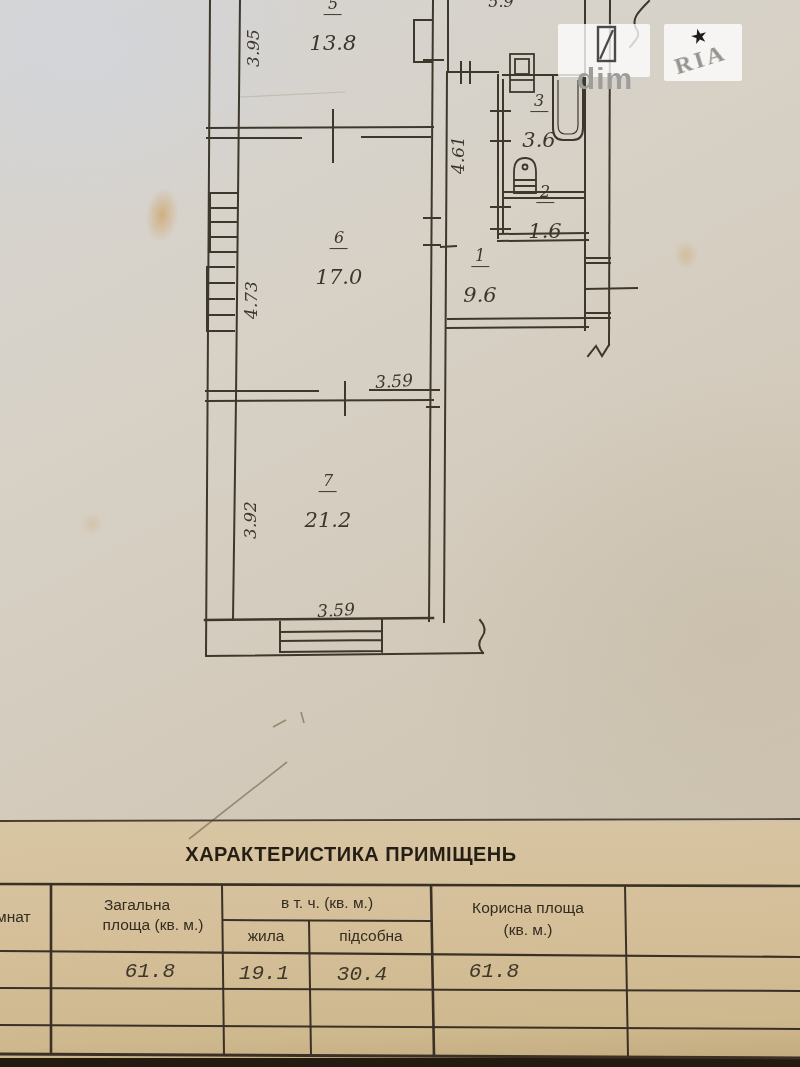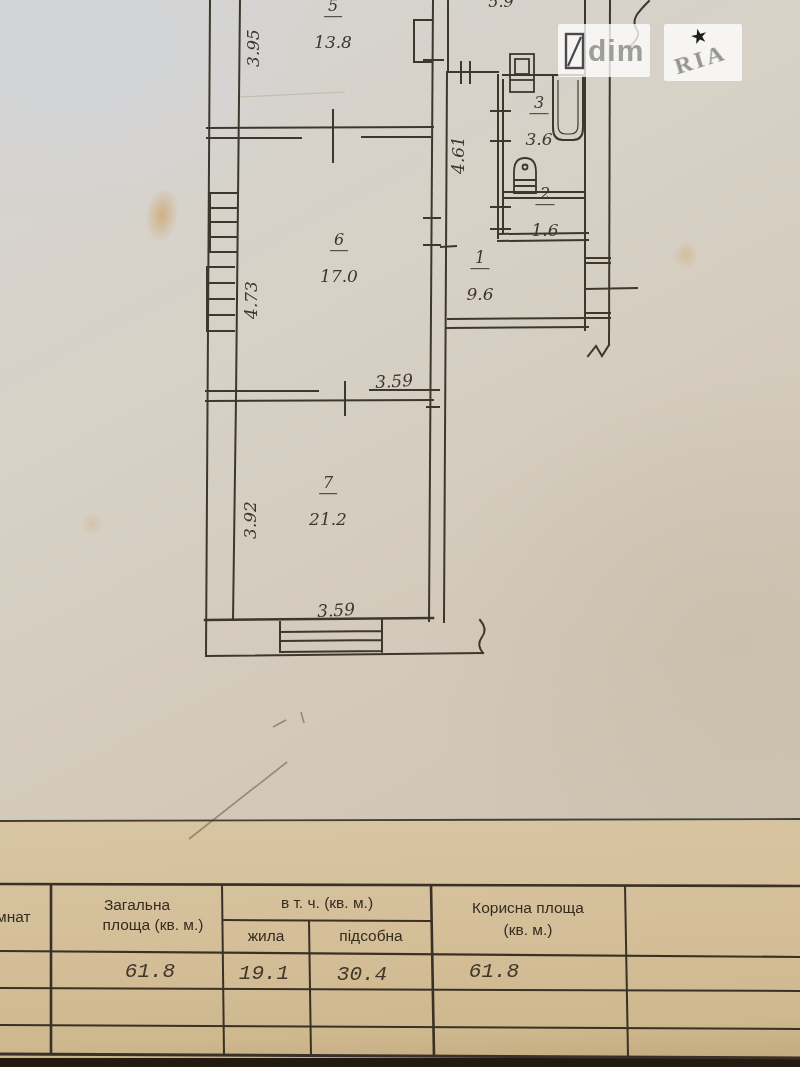--- a/index.html
+++ b/index.html
@@ -21,28 +21,28 @@
     background:radial-gradient(ellipse at center, rgba(203,156,74,.32) 0%, rgba(203,156,74,0) 72%);}
   .stain.s3{left:82px;top:513px;width:20px;height:22px;
     background:radial-gradient(ellipse at center, rgba(198,158,86,.24) 0%, rgba(198,158,86,0) 75%);}
   
   svg.lines{position:absolute;left:0;top:0;z-index:2;}
   
   .hand{font-family:"DejaVu Serif",serif;font-style:italic;color:#3d362b;}
   .room-label{position:absolute;z-index:3;display:flex;flex-direction:column;align-items:center;
     transform:translate(-50%,-50%);line-height:1.05;}
   .room-label .rnum{font-size:16px;border-bottom:1.6px solid #3d362b;padding:0 4px 1px;}
-  .room-label .rarea{font-size:17px;padding-top:17px;white-space:nowrap;}
+  .room-label .rarea{font-size:21px;padding-top:17px;white-space:nowrap;}
   .dim{position:absolute;z-index:3;font-size:17px;white-space:nowrap;
     transform:translate(-50%,-50%) rotate(-90deg);}
   .dim.horiz{transform:translate(-50%,-50%) rotate(-3deg);}
   .dim.cut{transform:translate(-50%,-50%);}
   
   .wm-box{position:absolute;z-index:4;background:rgba(255,255,255,.78);border-radius:2px;}
-  .wm-dim{left:558px;top:24px;width:92px;height:53px;display:flex;align-items:center;}
+  .wm-dim{left:558px;top:24px;width:92px;height:53px;display:flex;align-items:center;flex-direction:column;}
   .wm-dim .bicon{margin-left:6px;flex:0 0 auto;}
   .wm-dim .dimtxt{font-size:30px;font-weight:bold;color:#9d9d9b;letter-spacing:1px;
     margin-left:2px;line-height:1;filter:blur(.4px);}
   .wm-ria{left:664px;top:24px;width:78px;height:57px;}
   .wm-ria .riatxt{position:absolute;left:10px;top:22px;transform:rotate(-17deg);
     font-family:"Liberation Serif",serif;font-weight:bold;font-size:24px;color:#95958f;
     letter-spacing:3px;filter:blur(.3px);}
   .wm-ria .star{position:absolute;left:26px;top:0px;font-size:20px;color:#1d1d1d;transform:rotate(-14deg);}
   
   .doc-title{position:absolute;z-index:3;left:351px;top:854px;transform:translate(-50%,-50%);
@@ -192,20 +192,21 @@
       <rect x="2" y="3" width="17" height="34" fill="none" stroke="#4a4a4a" stroke-width="2.4"></rect>
       <path d="M4,35 L17,6" stroke="#4a4a4a" stroke-width="2.2" fill="none"></path>
     </svg>
     <span class="dimtxt">dim</span>
   </div>
   <div class="wm-box wm-ria">
     <span class="star">★</span>
     <span class="riatxt">RIA</span>
   </div>
 
+  <div class="doc-title">ХАРАКТЕРИСТИКА ПРИМІЩЕНЬ</div>
 
   <span class="th frag">мнат</span>
   <span class="th" style="left:137px;top:905px">Загальна</span>
   <span class="th" style="left:153px;top:925px">площа (кв. м.)</span>
   <span class="th" style="left:327px;top:903px">в т. ч. (кв. м.)</span>
   <span class="th" style="left:266px;top:936px">жила</span>
   <span class="th" style="left:371px;top:936px">підсобна</span>
   <span class="th" style="left:528px;top:908px">Корисна площа</span>
   <span class="th" style="left:528px;top:930px">(кв. м.)</span>
 

